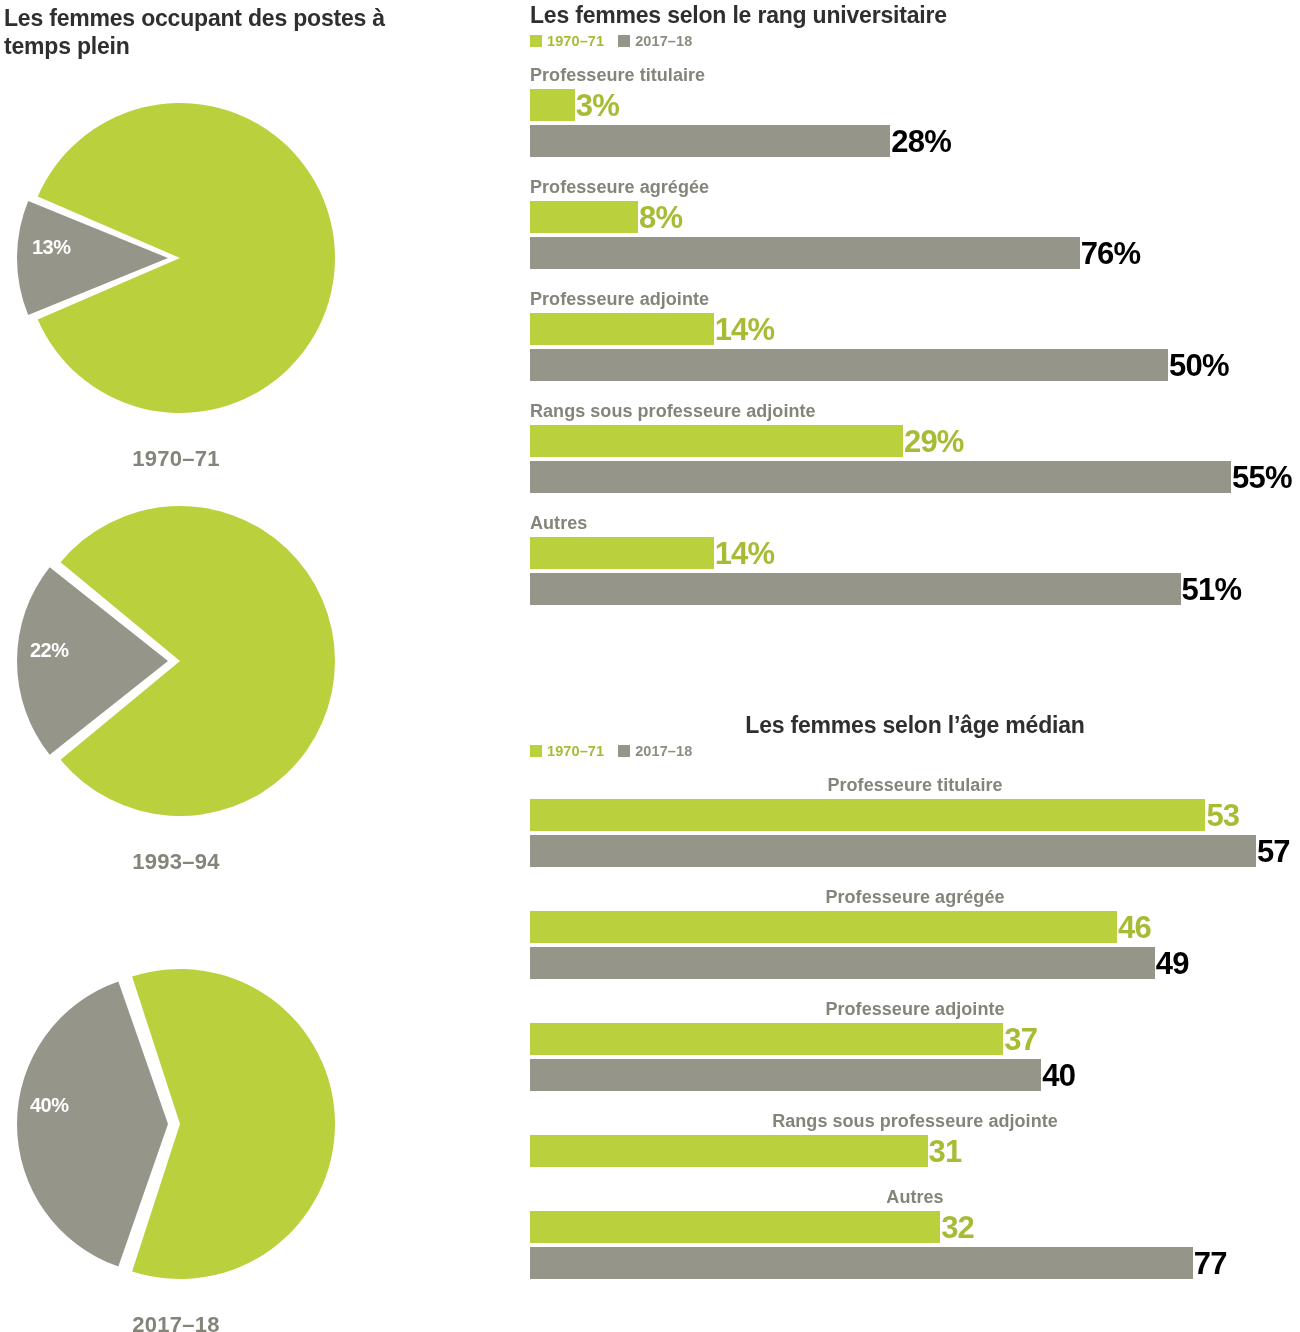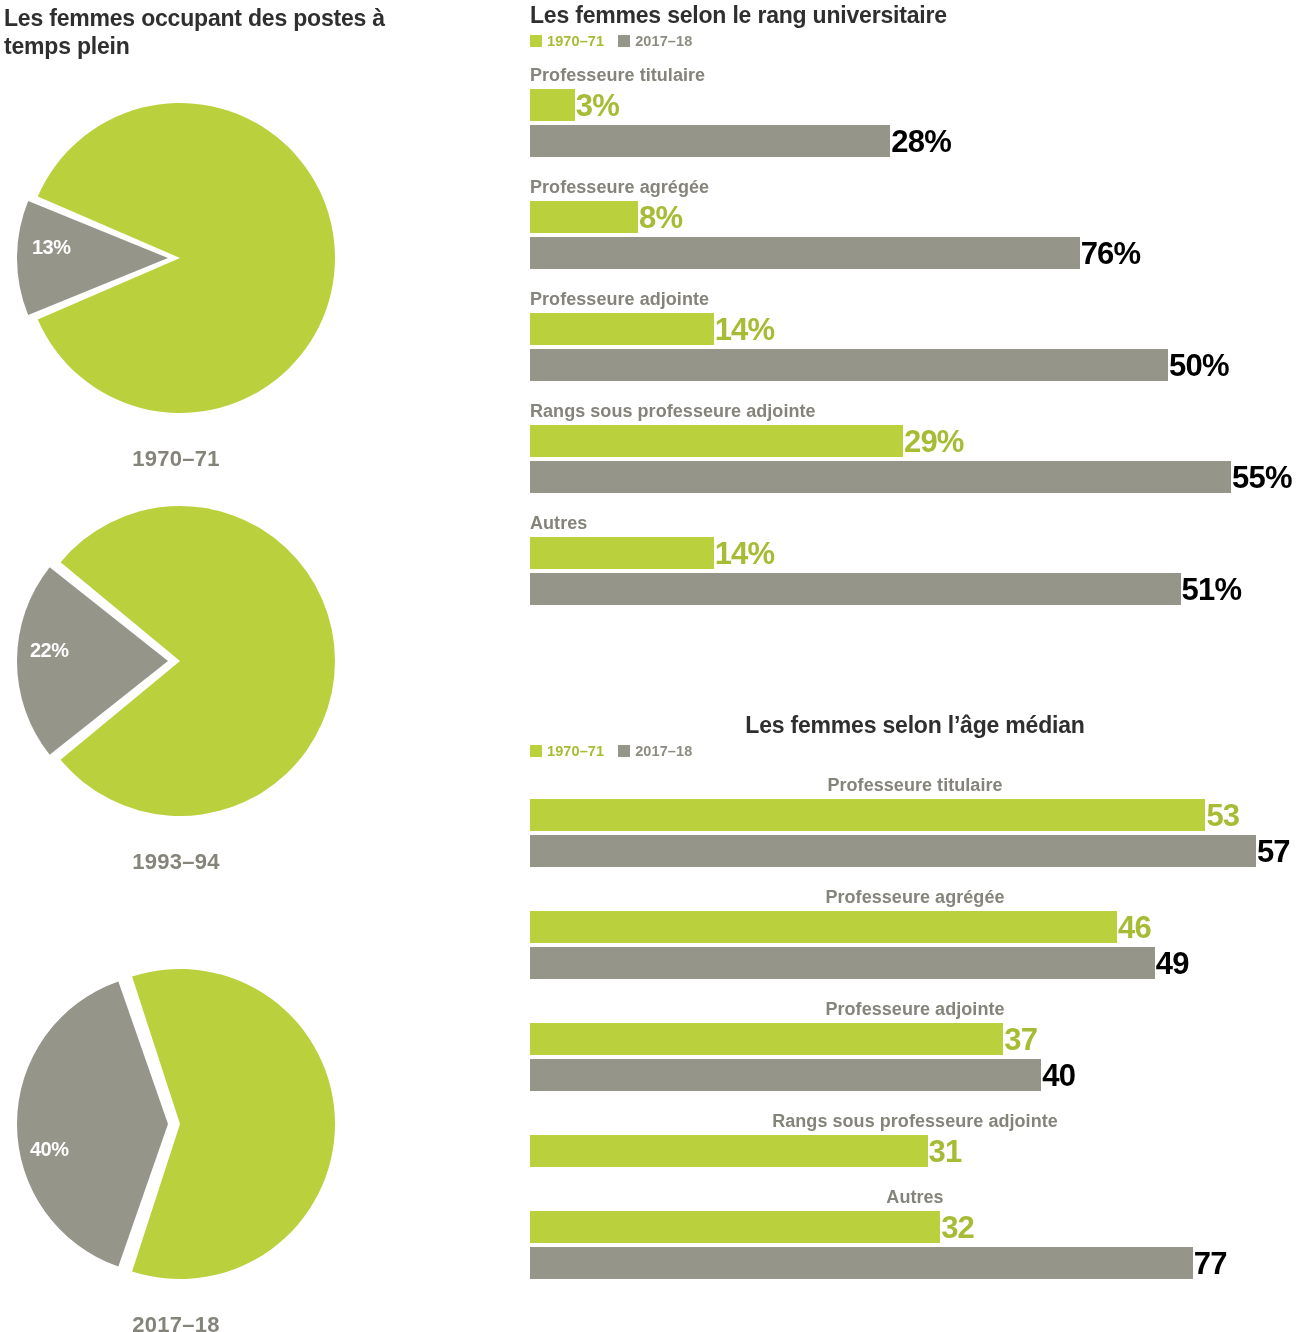--- a/index.html
+++ b/index.html
@@ -178,21 +178,21 @@
   <div class="pie-block" style="top:944px;">
     <div class="pie-wrap">
       <svg width="360" height="360" viewBox="0 0 360 360">
         <g>
           <path id="p3-green" fill="#bad13d" d="M 180 180 L 132.10236587188314 32.586239974251214 A 155 155 0 1 1 132.1023658718832 327.41376002574884 Z"></path>
         </g>
         <g>
           <path id="p3-gray" fill="#96958a" d="M 168 180 L 118.34113634247393 322.60083190585965 A 151 151 0 0 1 118.34113634247396 37.39916809414035 Z"></path>
         </g>
       </svg>
-      <div class="pie-value" style="left:30px; top:150px;margin-top:44px;">40%</div>
+      <div class="pie-value" style="left:30px; top:150px;">40%</div>
     </div>
     <div class="pie-caption">2017–18</div>
   </div>
 
 </div>
 
 <div id="right-col">
 
   <div class="chart-section" style="top:2px;">
     <div class="chart-title">Les femmes selon le rang universitaire</div>

